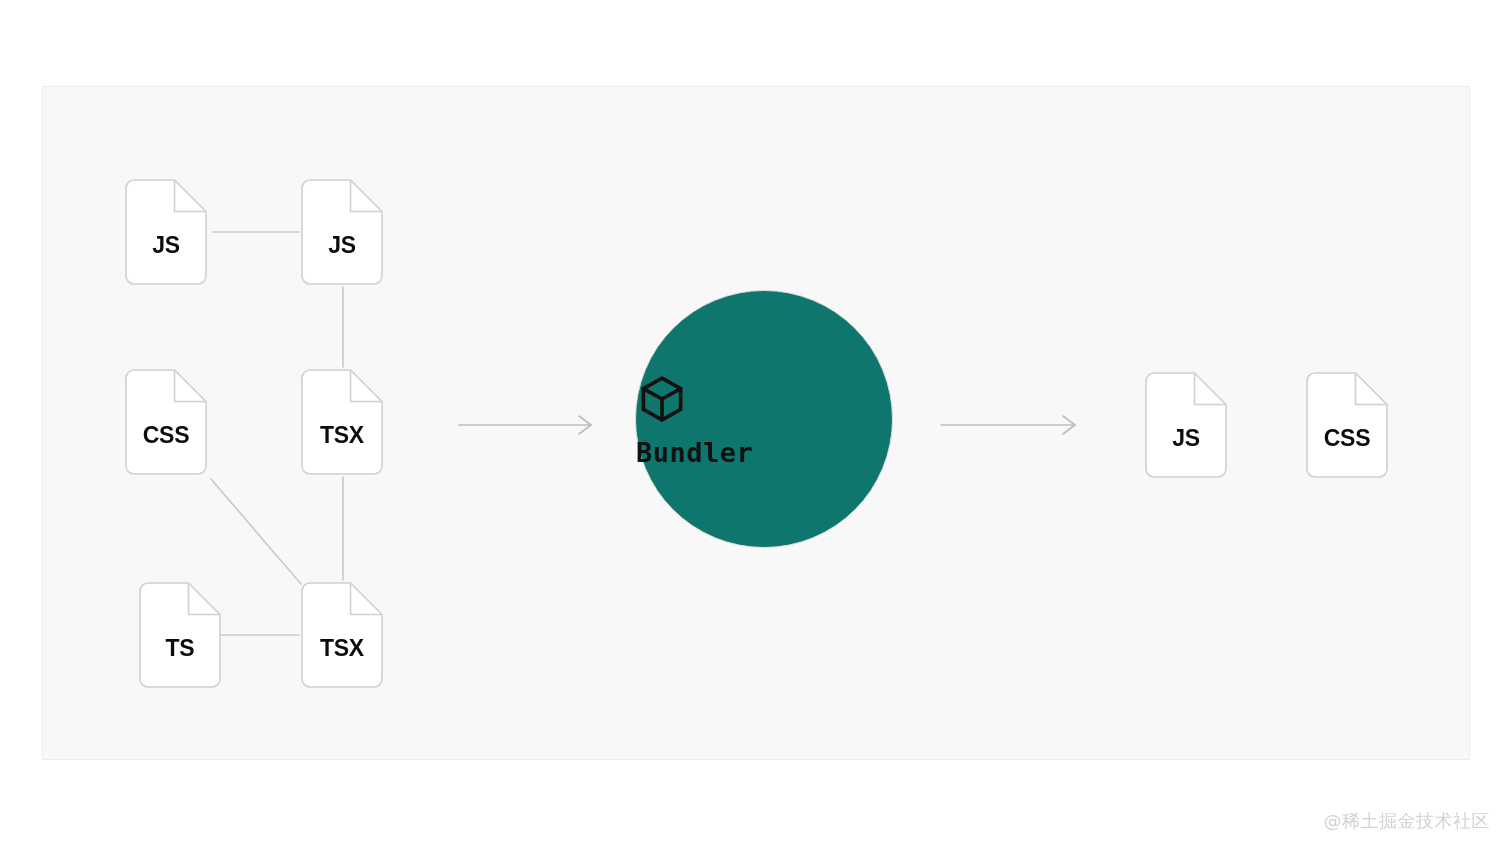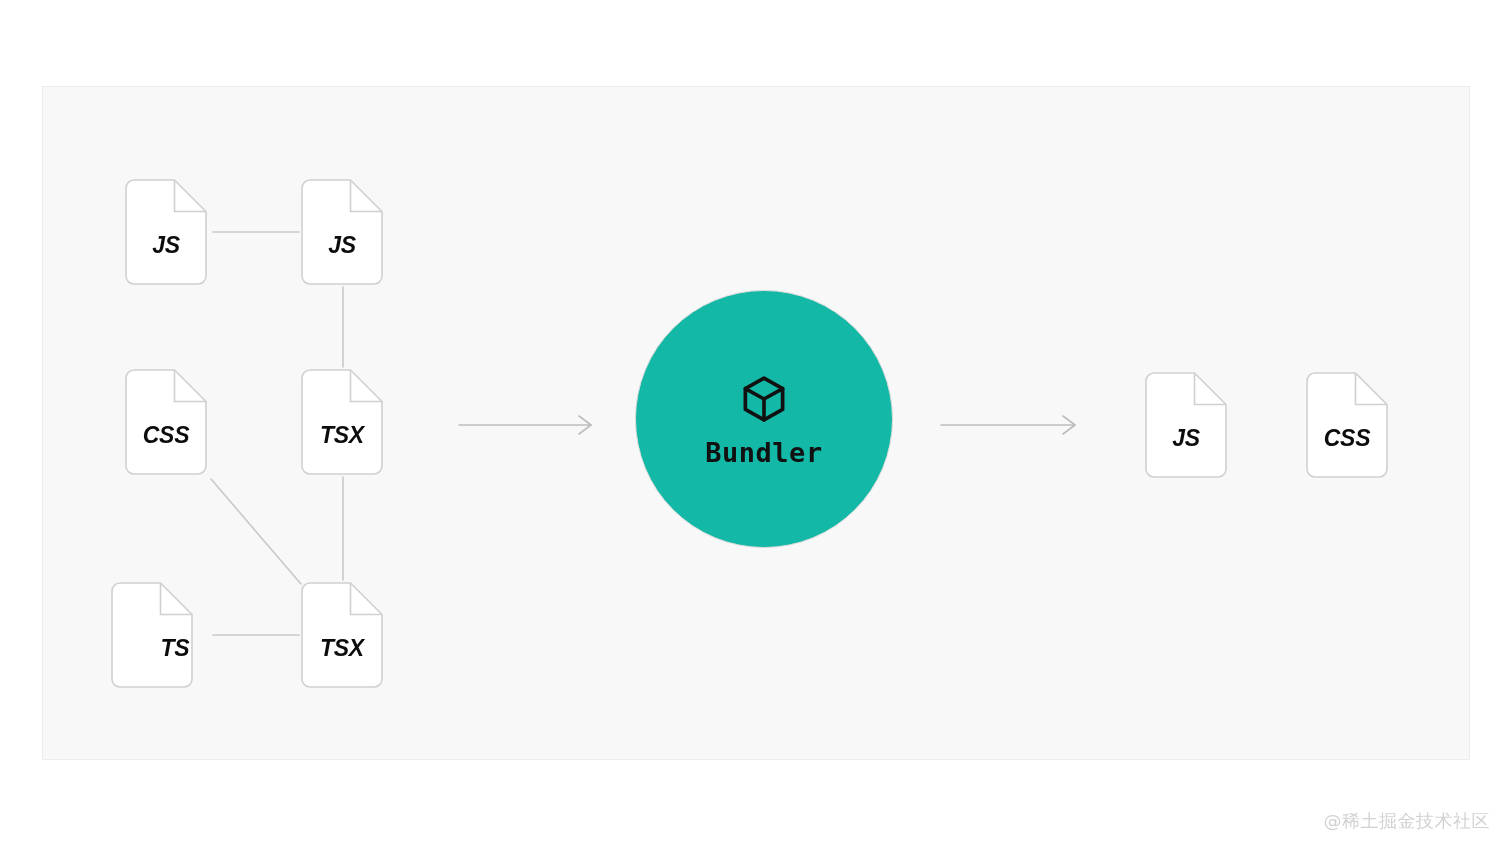--- a/index.html
+++ b/index.html
@@ -42,21 +42,20 @@
     height: 674px;
     overflow: visible;
     pointer-events: none;
   }
 
   
   .file {
     position: absolute;
     width: 82px;
     height: 106px;
-    font-style: italic;
   }
   .file .shape {
     position: absolute;
     left: 0;
     top: 0;
     width: 82px;
     height: 106px;
     display: block;
   }
   .file .label {
@@ -79,26 +78,25 @@
   }
 
   
   .bundler {
     position: absolute;
     left: 592px;
     top: 203px;
     width: 258px;
     height: 258px;
     border-radius: 50%;
-    background: #14b8a6;
+    background: #0f766e;
     border: 1px solid #dcdcdc;
     box-sizing: border-box;
     display: flex;
     flex-direction: column;
-    align-items: center;
     justify-content: center;
   }
   .bundler .cube {
     display: block;
     margin-bottom: 14px;
   }
   .bundler .bundler-label {
     font-family: "DejaVu Sans Mono", "Liberation Mono", monospace;
     font-size: 27px;
     font-weight: 700;
@@ -168,21 +166,21 @@
           </svg>
           <div class="label">CSS</div>
         </div>
         <div class="file" style="left: 258px; top: 282px;">
           <svg class="shape" viewBox="0 0 82 106">
             <path d="M9 1 H49.5 L81 32.5 V97 A8 8 0 0 1 73 105 H9 A8 8 0 0 1 1 97 V9 A8 8 0 0 1 9 1 Z" fill="#ffffff" stroke="#d0d0d0" stroke-width="1.6" stroke-linejoin="round"></path>
             <path d="M49.5 1 V32.5 H81" fill="none" stroke="#d0d0d0" stroke-width="1.6" stroke-linejoin="round"></path>
           </svg>
           <div class="label">TSX</div>
         </div>
-        <div class="file" style="left: 68px; top: 495px; padding-left: 46px;">
+        <div class="file" style="left: 96px; top: 495px;">
           <svg class="shape" viewBox="0 0 82 106">
             <path d="M9 1 H49.5 L81 32.5 V97 A8 8 0 0 1 73 105 H9 A8 8 0 0 1 1 97 V9 A8 8 0 0 1 9 1 Z" fill="#ffffff" stroke="#d0d0d0" stroke-width="1.6" stroke-linejoin="round"></path>
             <path d="M49.5 1 V32.5 H81" fill="none" stroke="#d0d0d0" stroke-width="1.6" stroke-linejoin="round"></path>
           </svg>
           <div class="label">TS</div>
         </div>
         <div class="file" style="left: 258px; top: 495px;">
           <svg class="shape" viewBox="0 0 82 106">
             <path d="M9 1 H49.5 L81 32.5 V97 A8 8 0 0 1 73 105 H9 A8 8 0 0 1 1 97 V9 A8 8 0 0 1 9 1 Z" fill="#ffffff" stroke="#d0d0d0" stroke-width="1.6" stroke-linejoin="round"></path>
             <path d="M49.5 1 V32.5 H81" fill="none" stroke="#d0d0d0" stroke-width="1.6" stroke-linejoin="round"></path>

